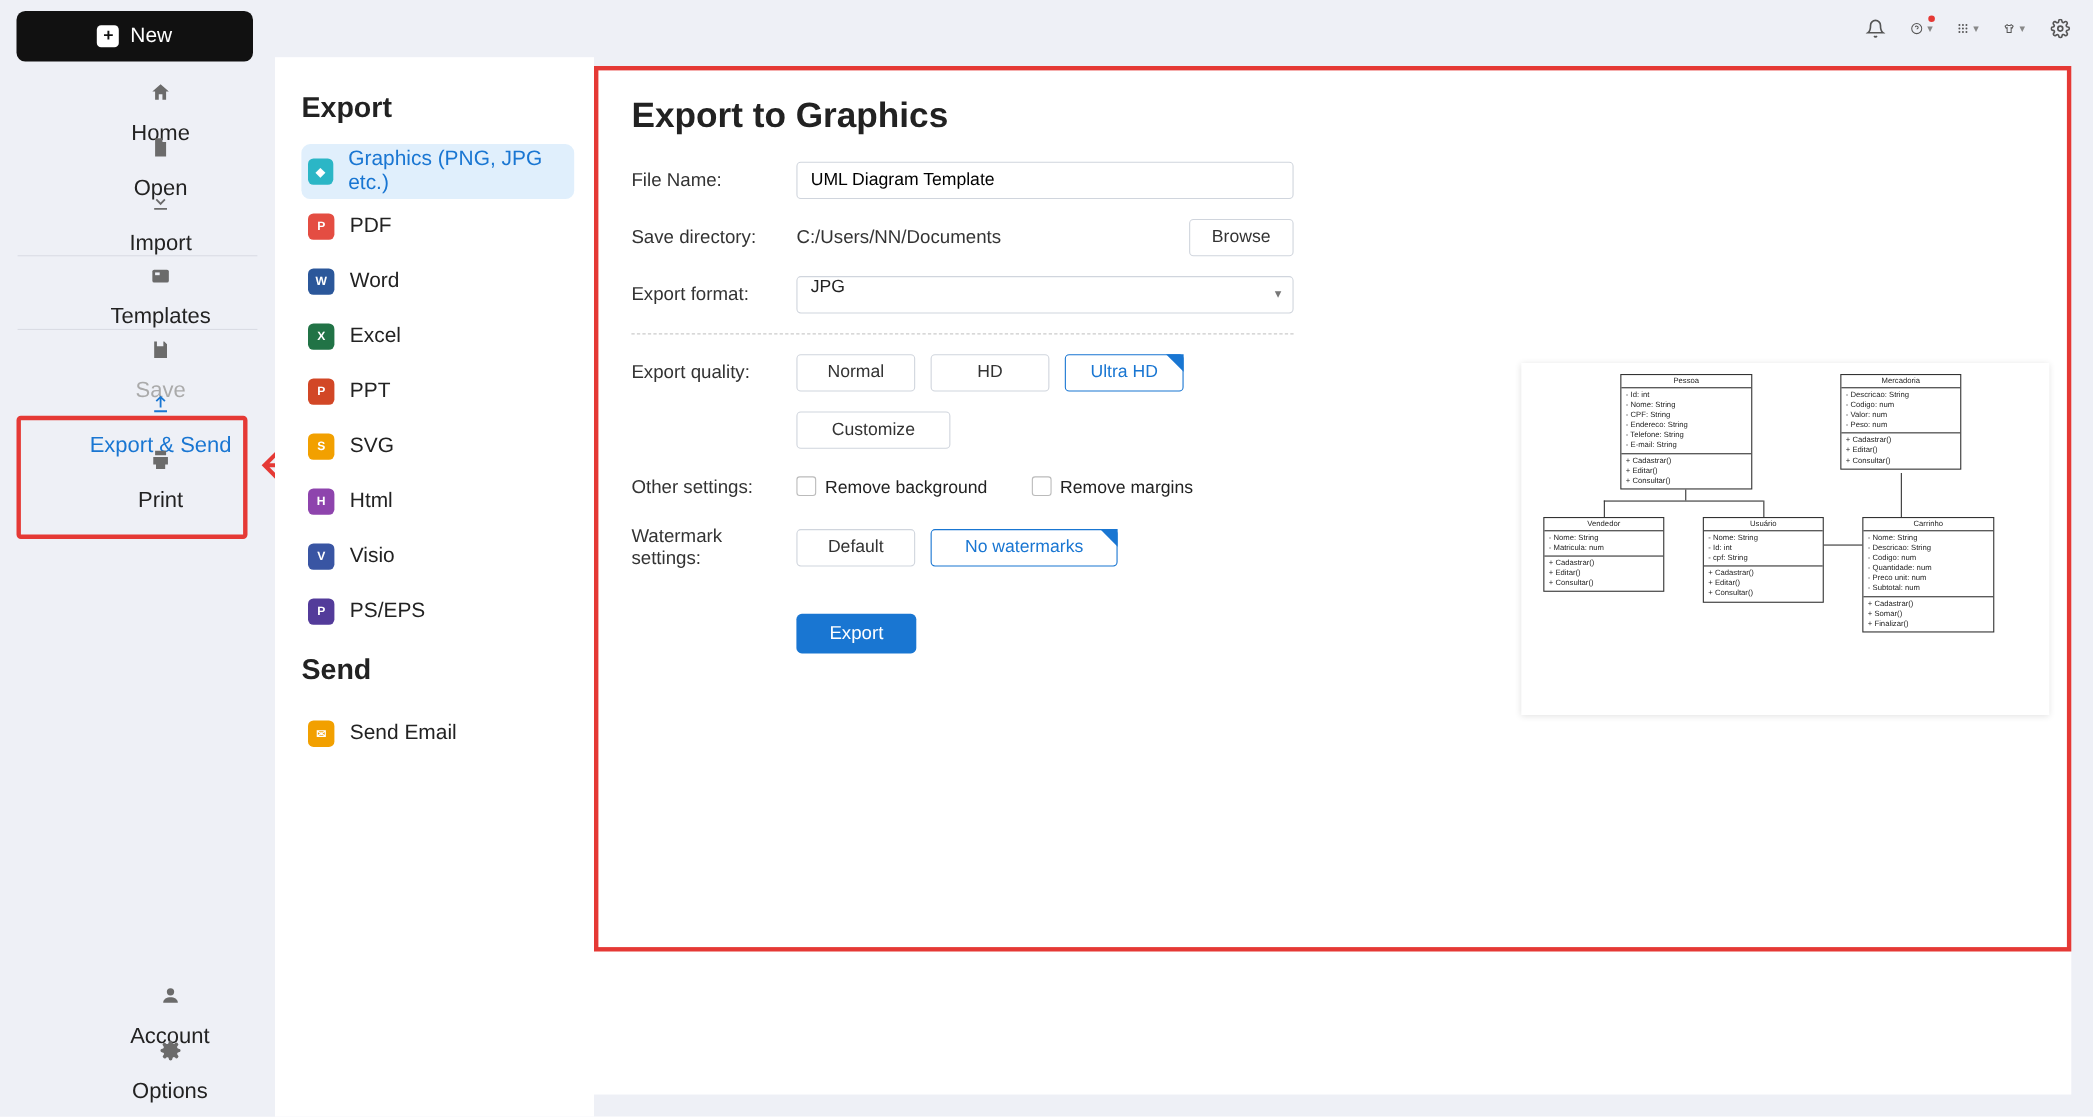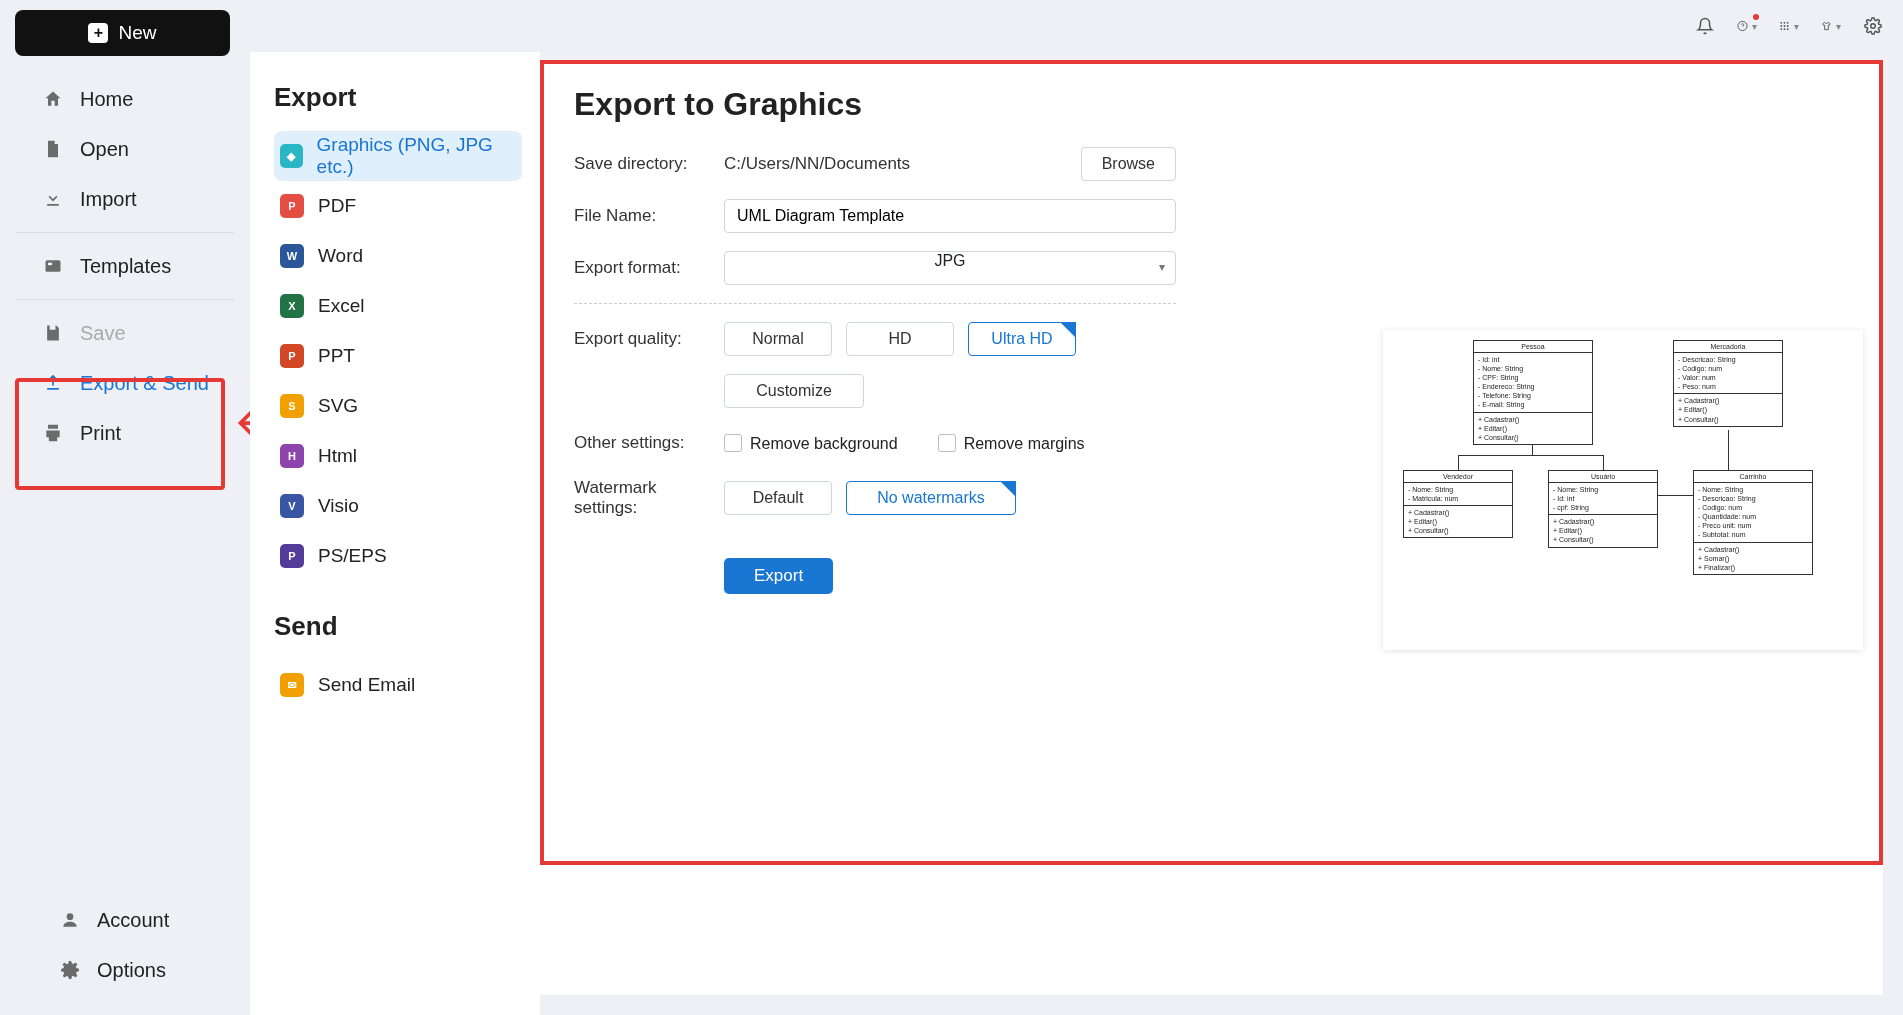--- a/index.html
+++ b/index.html
@@ -9,21 +9,21 @@
 .topbar { position:absolute; top:0; left:0; right:0; height:52px; display:flex; justify-content:flex-end; align-items:center; padding-right:20px; gap:22px; }
 .topbar .ticon { width:20px; height:20px; color:#555; display:flex; align-items:center; justify-content:center; cursor:pointer; position:relative;}
 .topbar .drop::after{ content:"▾"; font-size:10px; color:#888; margin-left:4px;}
 .topbar .dot{ position:absolute; width:6px; height:6px; background:#e53935; border-radius:50%; top:-2px; right:-2px;}
 
 
 .sidebar { position:absolute; left:0; top:0; width:250px; bottom:0; background:#eef0f6; padding-top:10px;}
 .new-btn { margin-left:15px; width:215px; height:46px; background:#111; color:#fff; border-radius:8px; display:flex; align-items:center; justify-content:center; gap:10px; font-size:19px; cursor:pointer;}
 .new-btn .plus{ width:20px; height:20px; background:#fff; color:#111; border-radius:4px; display:flex; align-items:center; justify-content:center; font-weight:bold; font-size:16px;}
 .side-group{ margin-top:18px;}
-.side-item{ height:50px; display:flex; align-items:center; gap:16px; padding-left:42px; font-size:20px; color:#222; cursor:pointer; position:relative;}
+.side-item{ height:50px; display:flex; align-items:center; gap:16px; padding-left:42px; font-size:20px; color:#222; cursor:pointer; position:relative;flex-direction:column;}
 .side-item.disabled{ color:#aaa;}
 .side-item.active{ color:#1976d2;text-align:center;}
 .side-divider{ height:1px; background:#dadce4; margin:8px 16px;}
 .side-item .sicon{ width:22px; height:22px; color:#6b6b6b; display:flex; align-items:center; justify-content:center;}
 .side-item.active .sicon{ color:#1976d2;}
 
 .highlight-box{ position:absolute; left:15px; top:378px; width:210px; height:112px; border:4px solid #e53935; border-radius:4px; pointer-events:none;}
 .arrow-left{ position:absolute; left:230px; top:405px; width:36px; height:36px; color:#e53935; }
 
 .sidebar .bottom{ position:absolute; bottom:20px; left:17px; right:0;}
@@ -42,21 +42,21 @@
 .content{ position:absolute; left:540px; top:60px; right:20px; bottom:20px; background:#fff;}
 .red-frame{ position:absolute; left:0; top:0; right:0; height:805px; border:4px solid #e53935; pointer-events:none; }
 
 .form-area{ padding:26px 34px; width:670px;}
 .form-area h1{ font-size:32px; font-weight:700; margin-bottom:24px;}
 .row{ display:flex; align-items:center; margin-bottom:18px; min-height:34px;}
 .row .lab{ width:150px; font-size:17px; color:#333;}
 .row .val{ font-size:17px; color:#333; flex:1;}
 .row .ctrl{ flex:1; display:flex; gap:14px; align-items:center;}
 .input{ height:34px; border:1px solid #d0d5dd; border-radius:4px; padding:0 12px; font-size:16px; width:100%; background:#fff;}
-.select{ position:relative;text-align:center;}
+.select{ position:relative;}
 .select::after{ content:"▾"; position:absolute; right:10px; top:8px; font-size:12px; color:#777;}
 .btn{ height:34px; border:1px solid #d0d5dd; border-radius:4px; padding:0 20px; font-size:16px; background:#fff; cursor:pointer; color:#333; display:inline-flex; align-items:center; justify-content:center;}
 .btn.wide{ min-width:108px;}
 .btn.sel{ border:1.5px solid #1976d2; color:#1976d2; position:relative;}
 .btn.sel::after{ content:""; position:absolute; right:-1px; top:-1px; width:0; height:0; border-left:16px solid transparent; border-top:16px solid #1976d2;}
 .dash-line{ border-top:1px dashed #ccc; margin:10px 0 18px;}
 .chk{ width:18px; height:18px; border:1.5px solid #bbb; border-radius:3px; display:inline-block; margin-right:8px; vertical-align:-3px;}
 .export-btn{ height:36px; background:#1976d2; color:#fff; border:none; border-radius:5px; padding:0 30px; font-size:17px; cursor:pointer;}
 
 
@@ -234,40 +234,40 @@
     </div>
   <div class="format-item">
       <span class="ficon fi-visio">V</span>
       <span>Visio</span>
     </div>
   <div class="format-item">
       <span class="ficon fi-ps">P</span>
       <span>PS/EPS</span>
     </div>
 
-  <h2 style="margin-top:30px">Send</h2>
+  <h2 style="margin-top:12px">Send</h2>
   <div class="format-item">
       <span class="ficon fi-mail">✉</span>
       <span>Send Email</span>
     </div>
 </div>
 
 <div class="content">
   <div class="form-area">
     <h1>Export to Graphics</h1>
     <div class="row">
+      <div class="lab">File Name:</div>
+      <div class="ctrl">
+          <input class="input" value="UML Diagram Template" style="">
+        </div>
+    </div>
+    <div class="row">
       <div class="lab">Save directory:</div>
       <div class="val">C:/Users/NN/Documents</div>
       <button class="btn">Browse</button>
-    </div>
-    <div class="row">
-      <div class="lab">File Name:</div>
-      <div class="ctrl">
-          <input class="input" value="UML Diagram Template" style="">
-        </div>
     </div>
     <div class="row">
       <div class="lab">Export format:</div>
       <div class="ctrl">
           <div class="input select"><span>JPG</span></div>
         </div>
     </div>
     <div class="dash-line"></div>
     <div class="row">
       <div class="lab">Export quality:</div>

